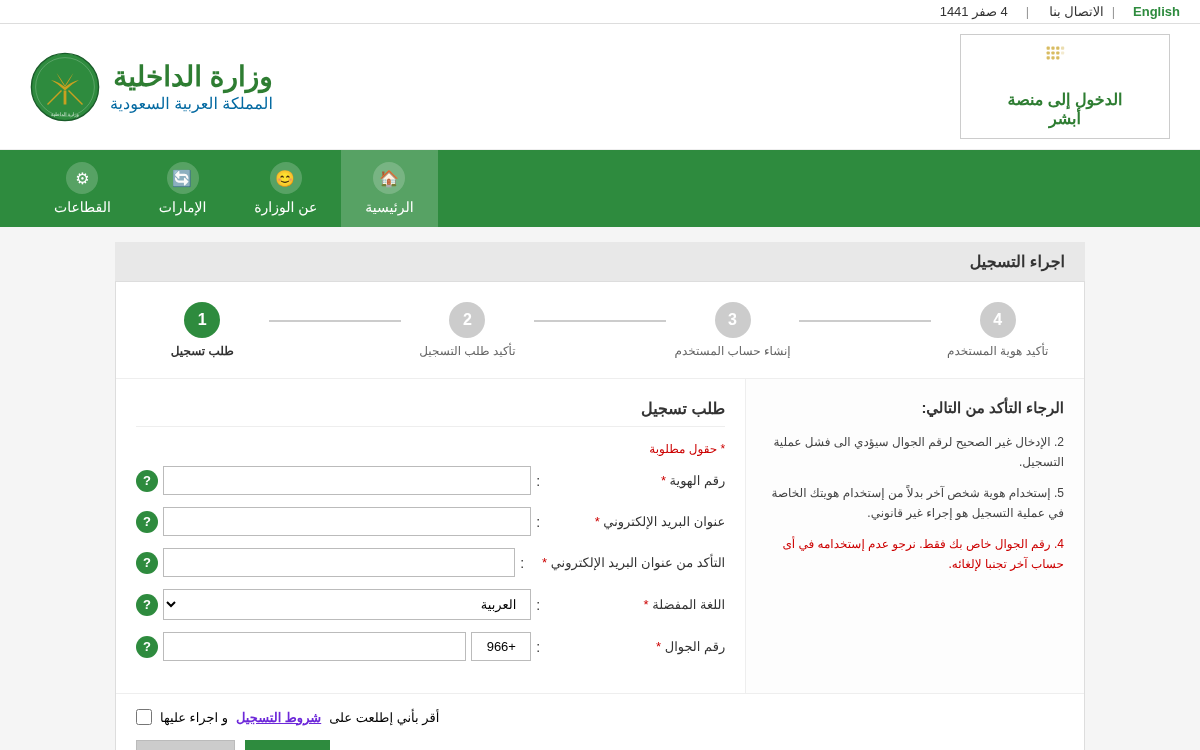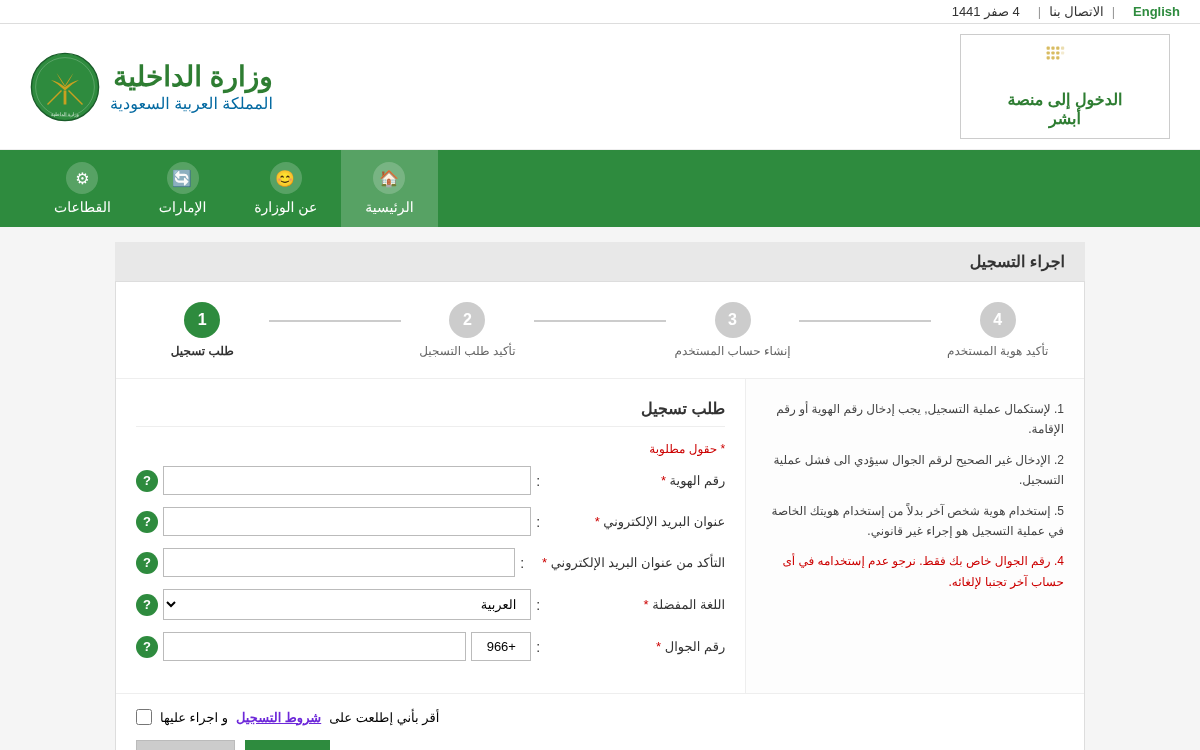--- a/index.html
+++ b/index.html
@@ -27,20 +27,21 @@
       font-weight: bold;
       text-decoration: none;
       margin-left: 10px;
     }
     .top-bar .separator {
       margin: 0 8px;
       color: #999;
     }
     .top-bar .contact {
       color: #333;
+      margin-left: 12px;
     }
     .top-bar .phone {
       color: #333;
       margin-right: 10px;
     }
 
     
     .header {
       background: #fff;
       padding: 10px 30px;
@@ -476,21 +477,21 @@
 
       <div class="step active">
         <div class="step-number">1</div>
         <div class="step-label">طلب تسجيل</div>
       </div>
     </div>
 
     <div class="content-area">
 
       <div class="instructions-panel">
-        <p>1. لإستكمال عملية التسجيل, يجب إدخال رقم الهوية أو رقم الإقامة.</p>
+        <h3>الرجاء التأكد من التالي:</h3>
         <p>2. الإدخال غير الصحيح لرقم الجوال سيؤدي الى فشل عملية التسجيل.</p>
         <p>5. إستخدام هوية شخص آخر بدلاً من إستخدام هويتك الخاصة في عملية التسجيل هو إجراء غير قانوني.</p>
         <p class="red">4. رقم الجوال خاص بك فقط. نرجو عدم إستخدامه في أى حساب آخر تجنبا لإلغائه.</p>
       </div>
 
       <div class="form-panel">
         <div class="form-title">طلب تسجيل</div>
         <div class="required-note">
           <span>* </span>
           <span>حقول مطلوبة</span>

